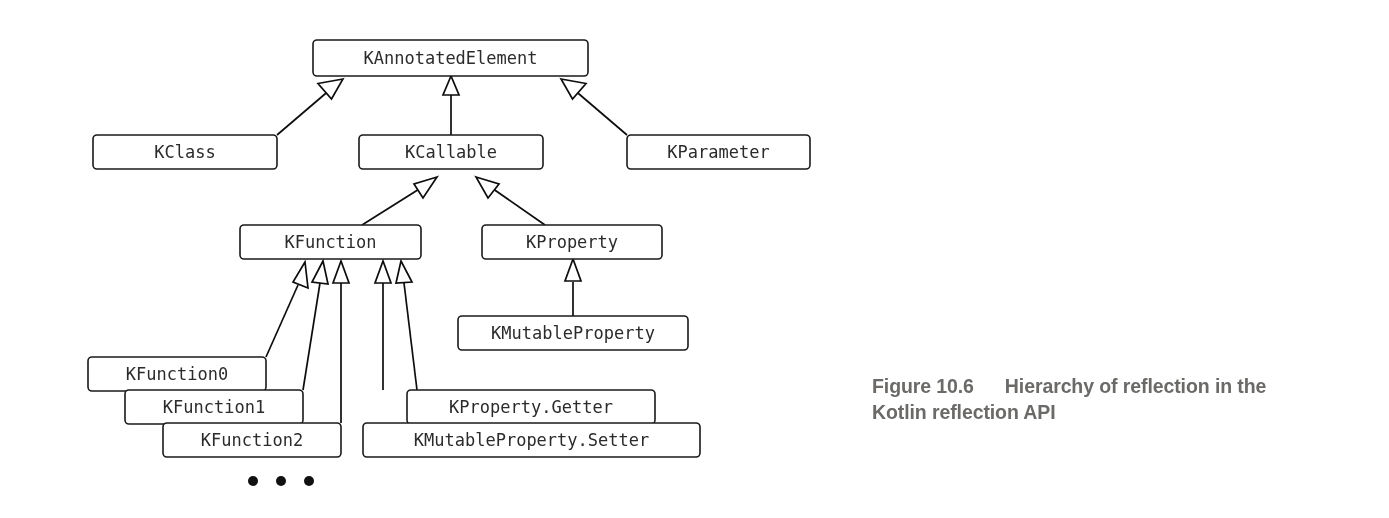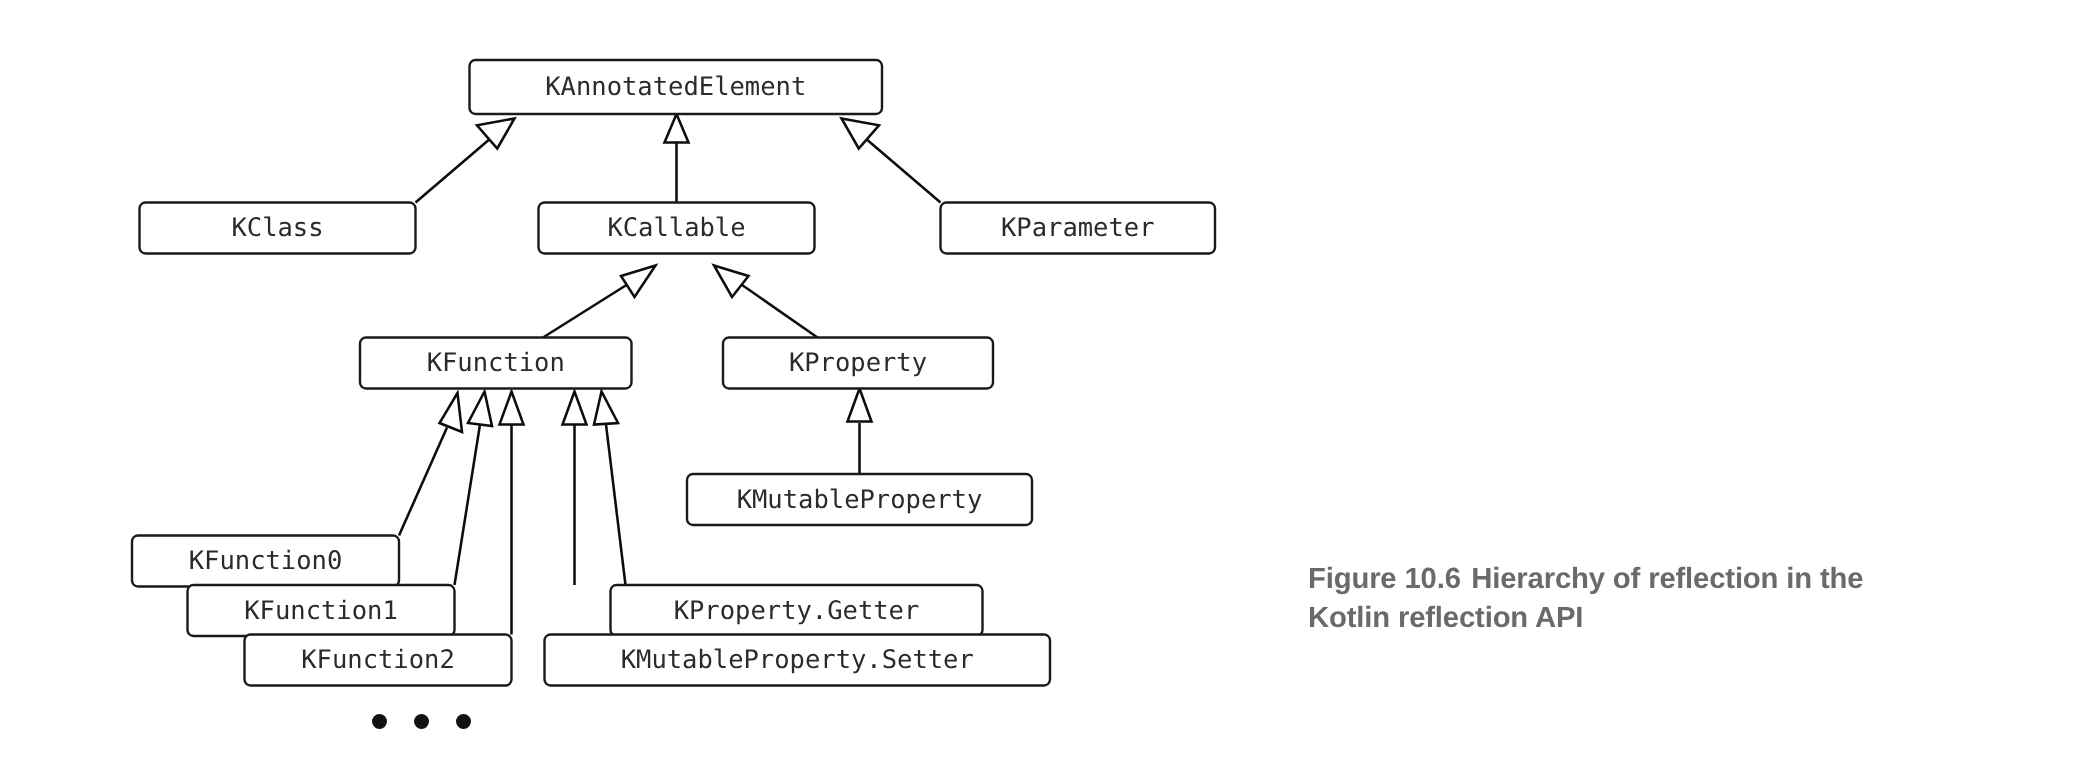--- a/index.html
+++ b/index.html
@@ -58,21 +58,21 @@
     top: 374px;
     width: 430px;
     font-family: "Liberation Sans", sans-serif;
     font-size: 19.5px;
     font-weight: bold;
     line-height: 1.32;
     color: #6b6a68;
     letter-spacing: -0.1px;
   }
   #caption-block .cap-figno {
-    margin-right: 7px;
+    margin-right: 31px;
     white-space: nowrap;
   }
 </style>
 </head>
 <body>
 
 <div id="diagram-root">
   <svg class="uml" viewBox="0 0 1389 518">
 
     <g>

